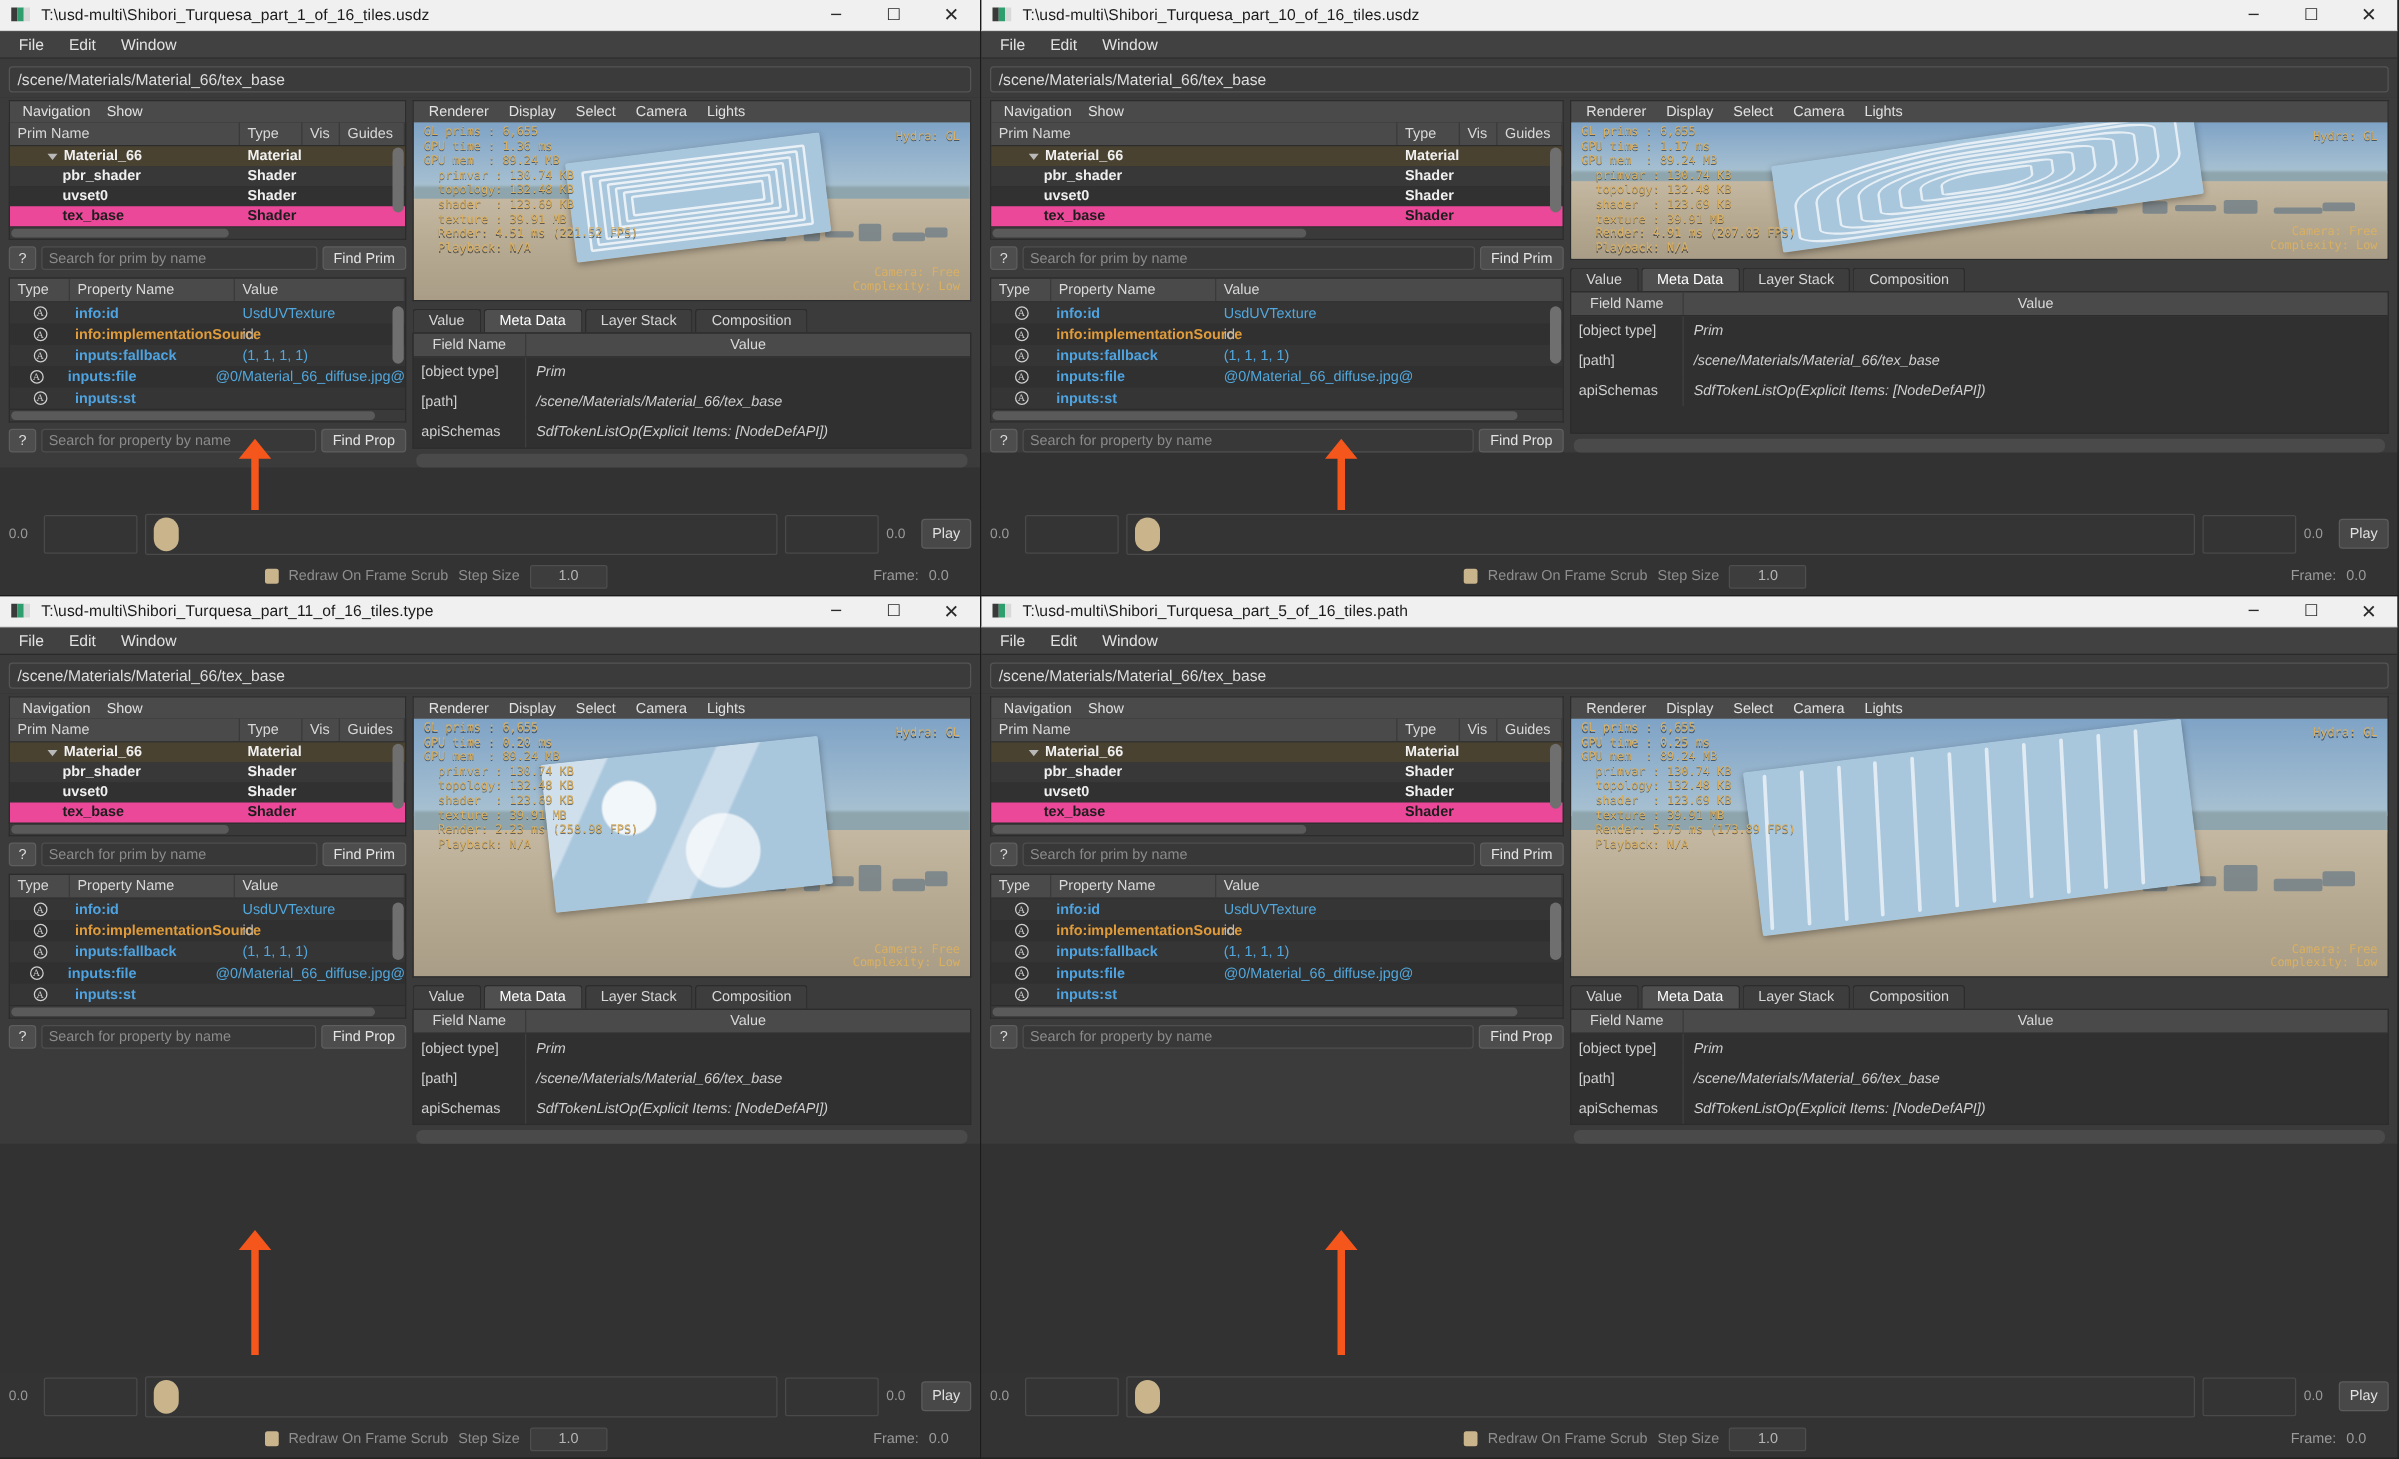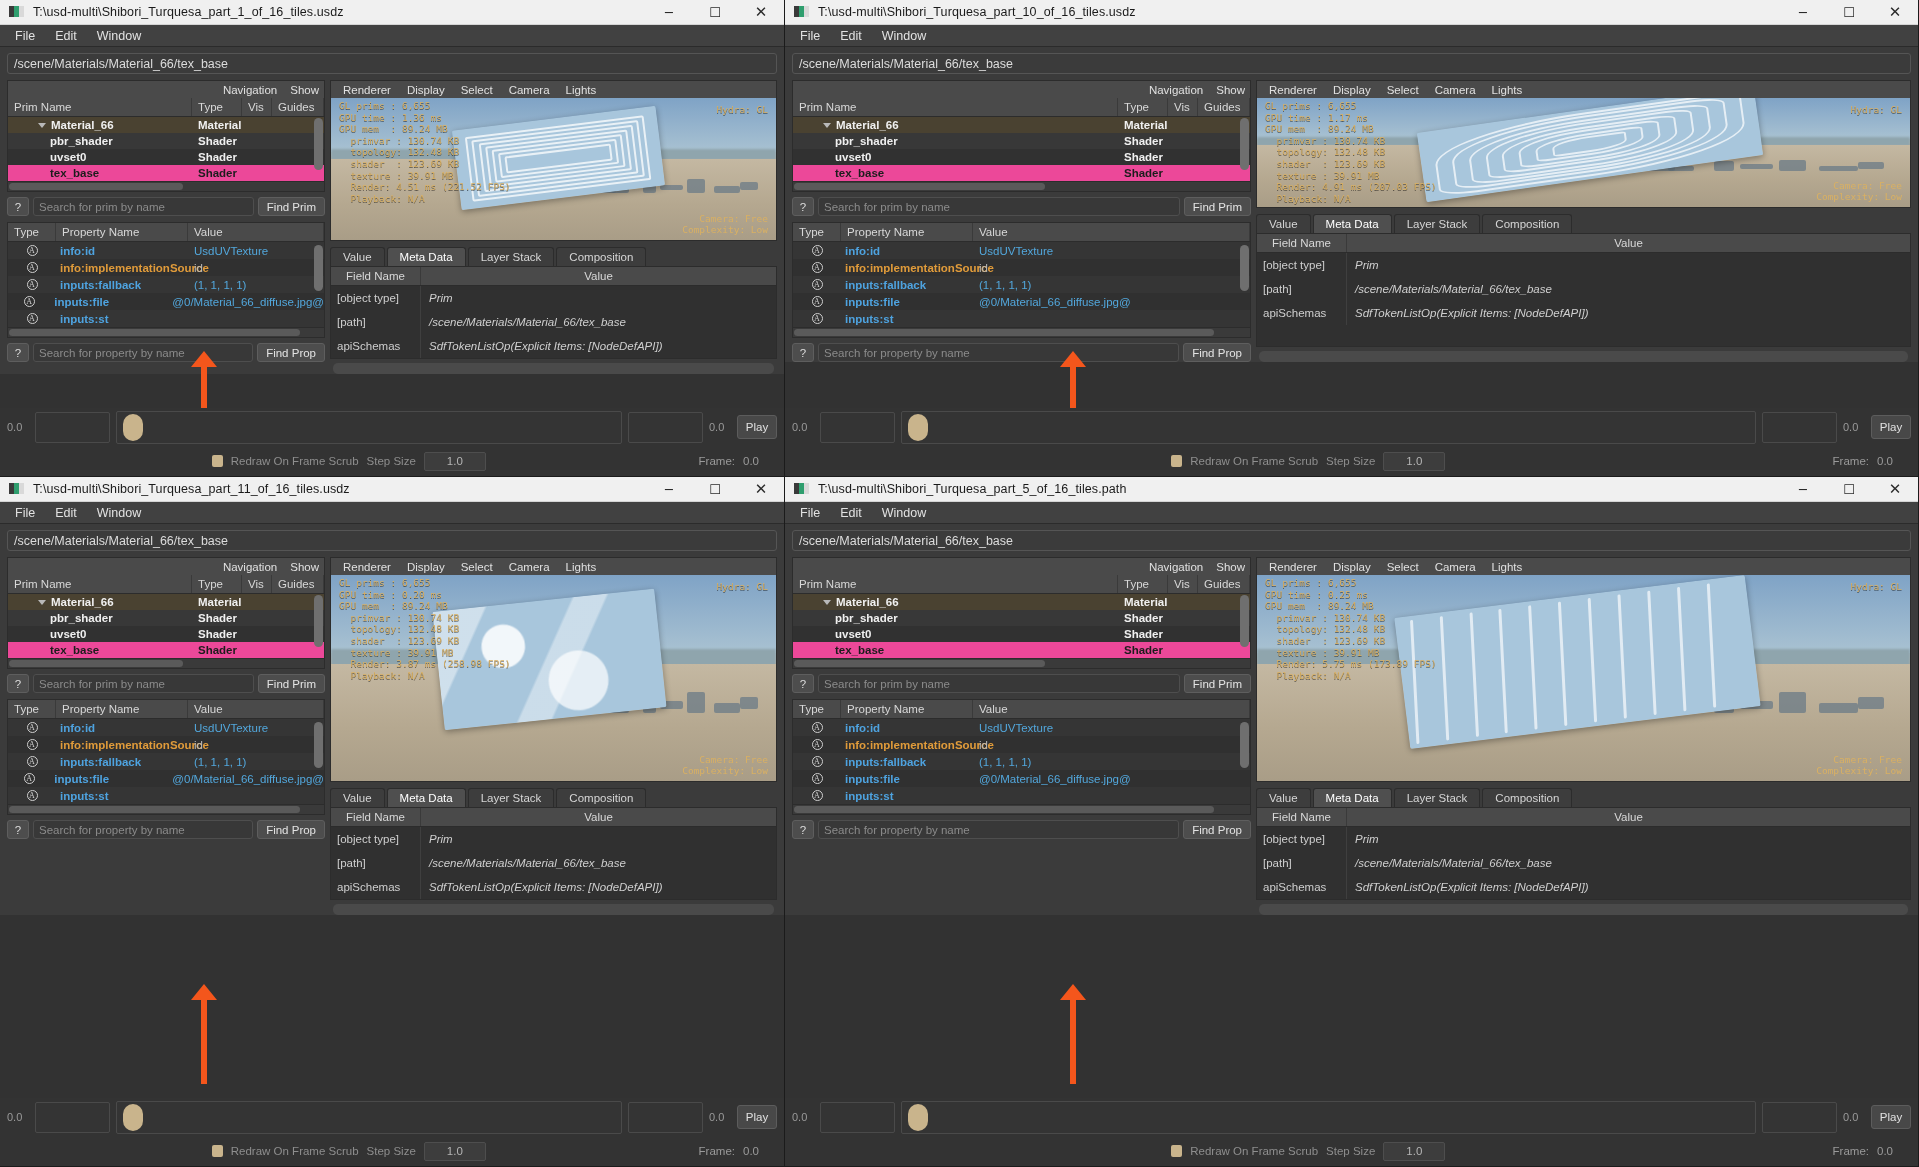--- a/index.html
+++ b/index.html
@@ -44,21 +44,21 @@
     color:#dcdcdc; font-size:12.5px; display:flex; align-items:center; padding-left:6px;
   }
 
   
   .body { padding:2px 7px 0 7px; background:#3b3b3b; }
   .split { display:flex; gap:5px; }
   .left-col { display:flex; flex-direction:column; }
   .right-col { display:flex; flex-direction:column; flex:1; }
 
   .panel-menubar { height:18px; background:#4a4a4a; display:flex; align-items:center; gap:3px;
-                   padding-left:5px; border:1px solid #2c2c2c; border-bottom:none;justify-content:flex-end;}
+                   padding-left:5px; border:1px solid #2c2c2c; border-bottom:none;}
   .panel-menubar span { color:#e0e0e0; font-size:11.5px; padding:0 5px; }
 
   
   .tree { background:#303030; border:1px solid #2c2c2c; border-top:none; position:relative; }
   .tree-head { display:flex; background:#4a4a4a; height:19px; align-items:center; border-bottom:1px solid #2c2c2c;}
   .tree-head div { color:#d8d8d8; font-size:11.5px; padding-left:6px; border-right:1px solid #3a3a3a; height:100%;
                    display:flex; align-items:center;}
   .c-name { flex:1; } .c-type{width:50px;} .c-vis{width:30px;} .c-guides{width:52px;}
   .tree-row { display:flex; height:16px; align-items:center; font-size:11.5px; font-weight:bold; }
   .tree-row > div { height:100%; display:flex; align-items:center; padding-left:6px; }
@@ -760,21 +760,21 @@
     </div>
   </div>
   <div class="win">
 
     <div class="titlebar">
       <span class="tb-icon">
         <span class="sq s1"></span>
           <span class="sq s2"></span>
           <span class="sq s3"></span>
       </span>
-      <span class="tb-title">T:\usd-multi\Shibori_Turquesa_part_11_of_16_tiles.usdz</span>
+      <span class="tb-title">T:\usd-multi\Shibori_Turquesa_part_11_of_16_tiles.type</span>
       <span class="tb-btns">
         <span class="tb-btn">─</span>
         <span class="tb-btn">☐</span>
         <span class="tb-btn close">✕</span>
       </span>
     </div>
 
     <div class="menubar">
       <span class="menu-item">File</span>
         <span class="menu-item">Edit</span>
@@ -971,21 +971,21 @@
       linear-gradient(120deg, rgba(255,255,255,.45) 0 18%, rgba(255,255,255,0) 19% 48%, rgba(255,255,255,.4) 49% 60%, rgba(255,255,255,0) 61%);"></div>
                 </div>
             </div>
             <div class="hud"><span>GL prims : 6,655</span>
 <span>GPU time : 0.20 ms</span>
 <span>GPU mem  : 89.24 MB</span>
 <span>  primvar : 130.74 KB</span>
 <span>  topology: 132.48 KB</span>
 <span>  shader  : 123.69 KB</span>
 <span>  texture : 39.91 MB</span>
-<span>  Render: 3.87 ms (258.98 FPS)</span>
+<span>  Render: 2.23 ms (258.98 FPS)</span>
 <span>  Playback: N/A</span></div>
             <div class="hud-r">Hydra: GL</div>
             <div class="hud-b"><span>Camera: Free</span>
 <span>Complexity: Low</span></div>
           </div>
 
           <div class="tabs">
     <div class="tab ">Value</div>
     <div class="tab active">Meta Data</div>
     <div class="tab ">Layer Stack</div>

